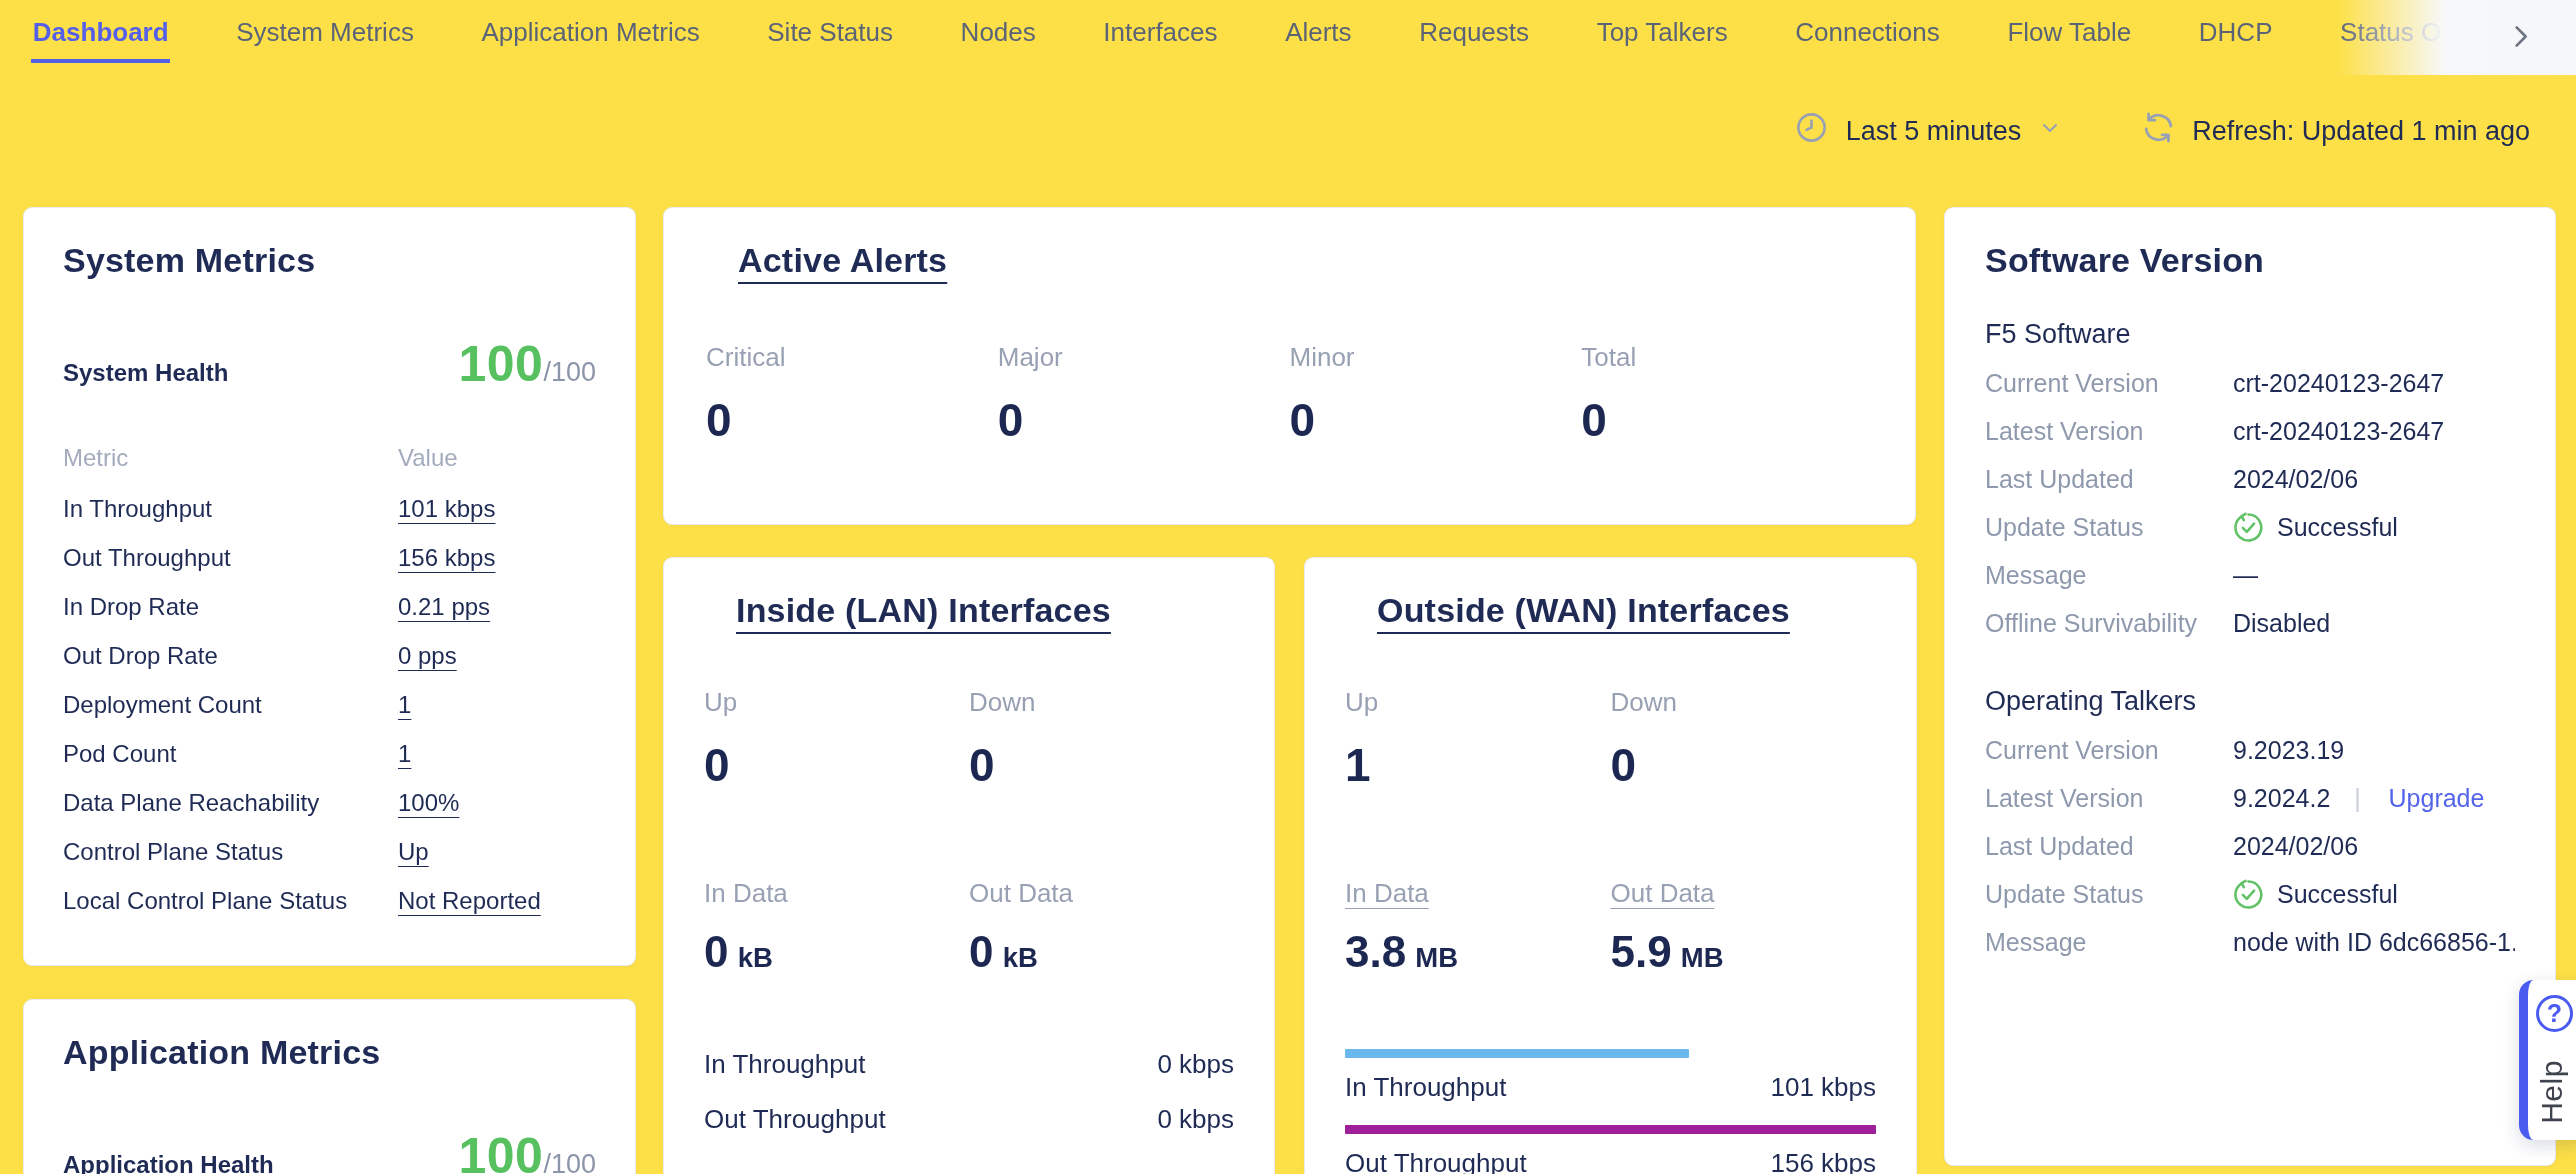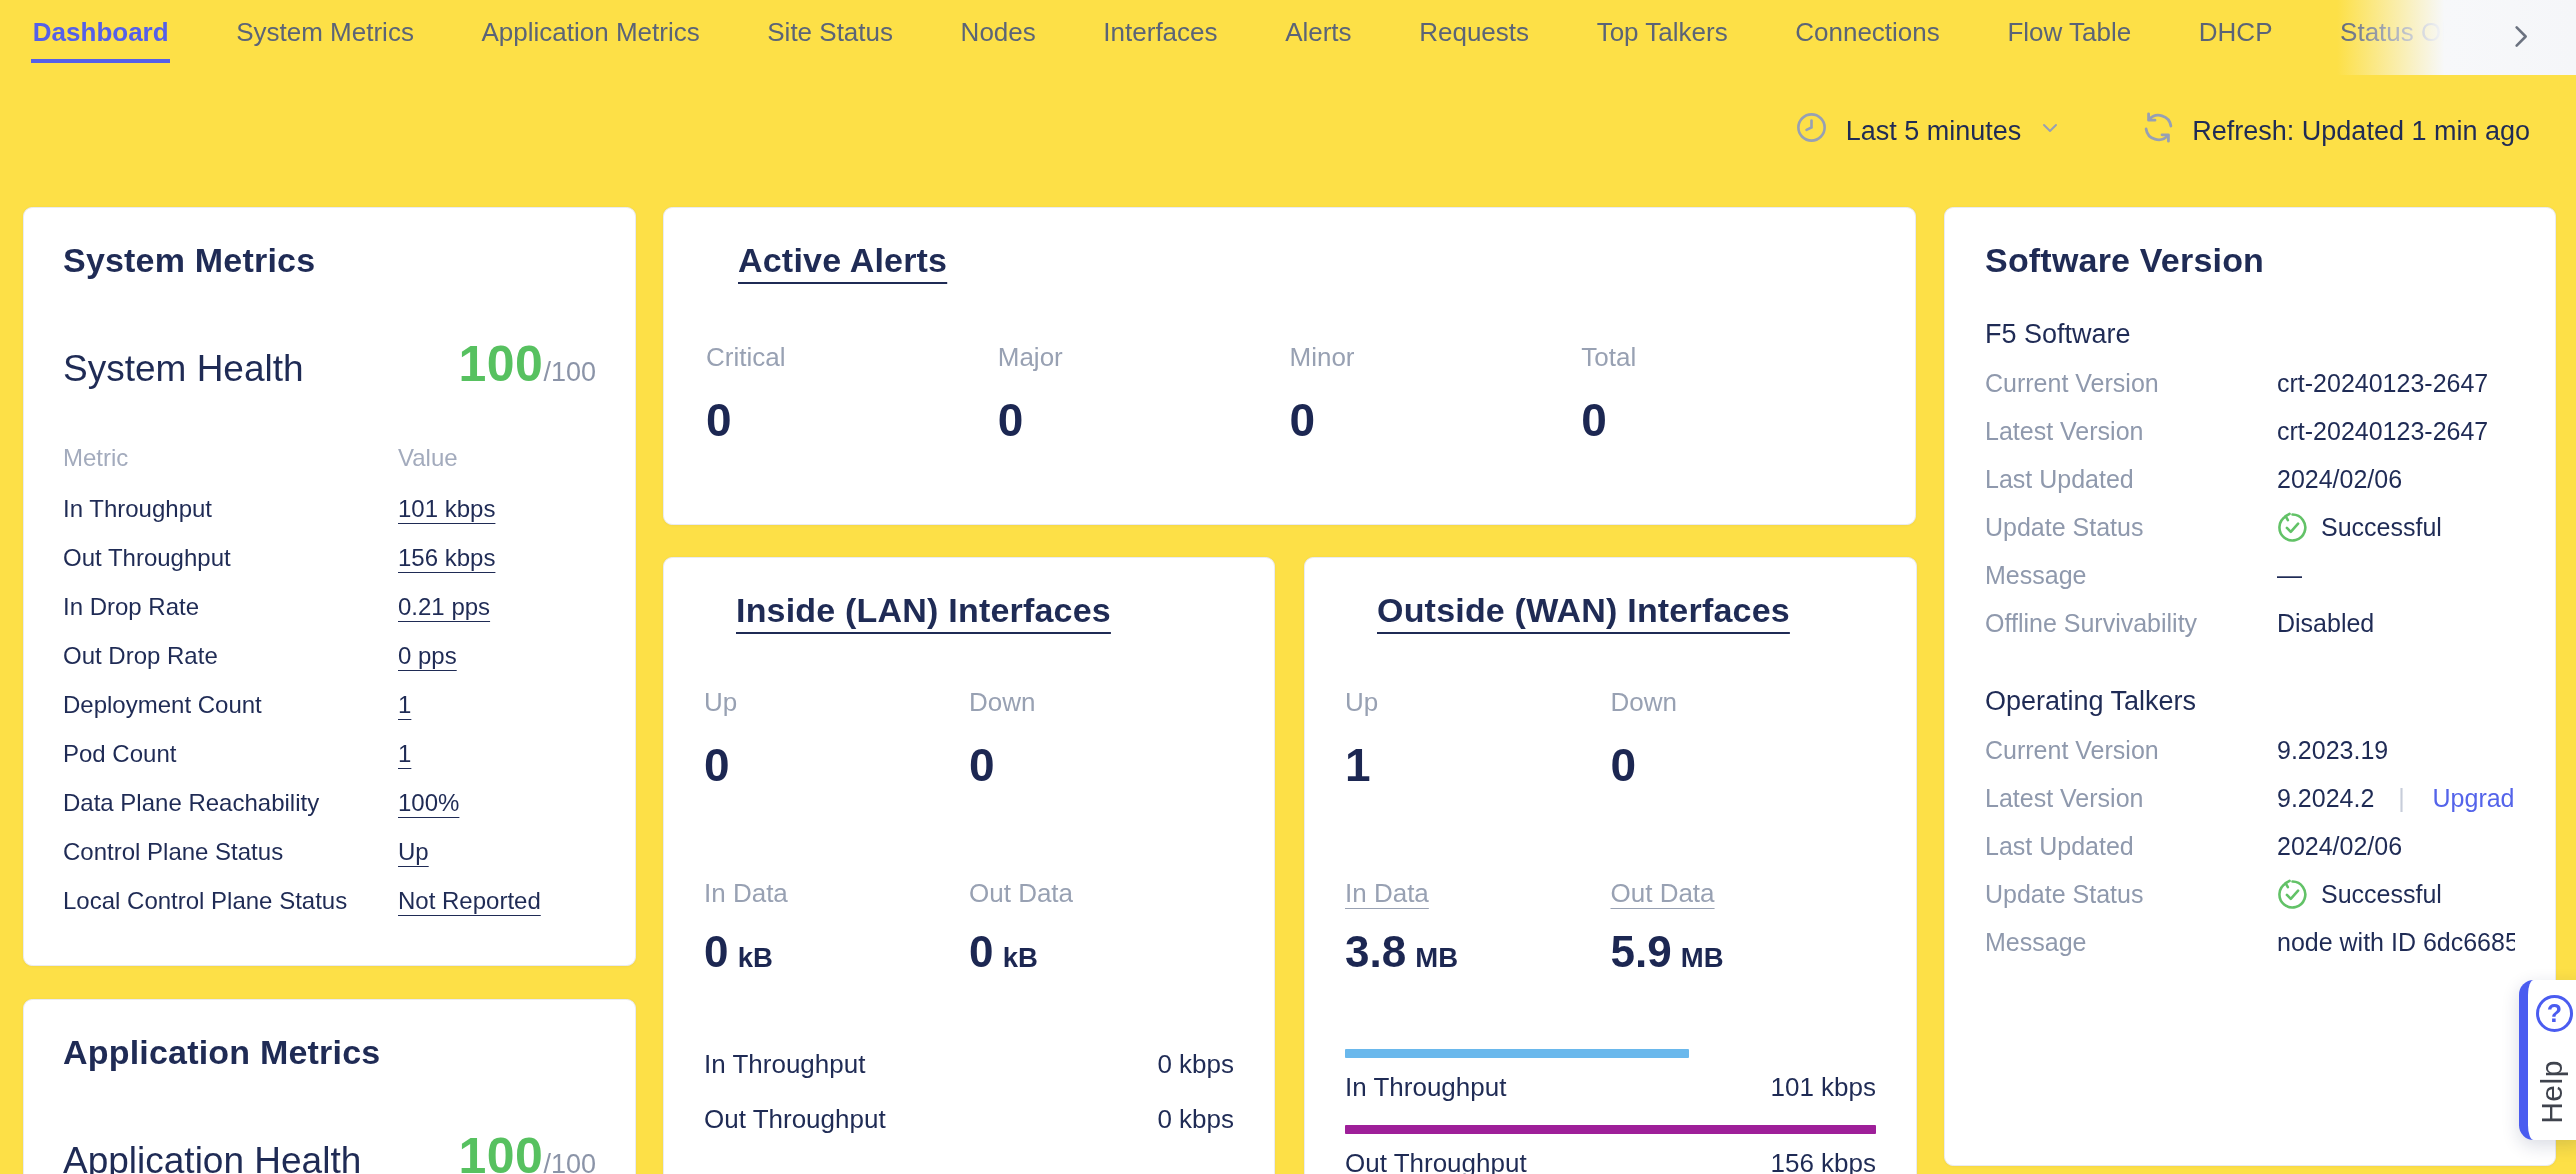--- a/index.html
+++ b/index.html
@@ -42,21 +42,21 @@
   #card-alerts { left:663px; top:207px; width:1253px; height:318px;  padding:33px 42px; }
   #card-lan    { left:663px; top:557px; width:612px;  height:651px;  padding:33px 40px; }
   #card-wan    { left:1304px;top:557px; width:613px;  height:651px;  padding:33px 40px; }
   #card-sw     { left:1944px;top:207px; width:612px;  height:959px; padding:33px 40px; }
 
   .card-title { font-size:34px; font-weight:600; color:#1f2b55; letter-spacing:0.2px; width:max-content; }
   .card-title.link { text-decoration:underline; text-underline-offset:10px; text-decoration-thickness:2.3px; cursor:pointer;margin-left:32px; }
 
   
   .health-row { display:flex; justify-content:space-between; align-items:baseline; margin-top:55px; }
-  .health-label { font-size:37px; }
+  .health-label { font-size:24px;font-weight:bold; }
   .health-value { font-size:50px; font-weight:700; color:#57c160; letter-spacing:0.5px;text-align:right; }
   .health-suffix { font-size:27px; color:#8b94a8; font-weight:400; }
 
   
   .sm-table { margin-top:51px; font-size:24px; }
   .sm-head { display:grid; grid-template-columns:335px 1fr; color:#a3abbd; margin-bottom:12px; }
   .sm-row  { display:grid; grid-template-columns:335px 1fr; line-height:49px; align-items:center; }
   .u { text-decoration:underline; text-underline-offset:6.4px; text-decoration-thickness:1.4px; }
   .sm-value { cursor:pointer; width:max-content; }
 
@@ -74,21 +74,21 @@
   .data-unit { font-size:27.5px; margin-left:9.2px; }
   .thr-list { margin-top:72px; }
   .thr-row { display:flex; justify-content:space-between; font-size:26px; color:#1f2b55; }
   .thr-row + .thr-row { margin-top:24px; }
   .thr-bar { height:9.2px; margin:22px 0 13.8px; border-radius:0.9px; }
   .thr-bar + .thr-row { margin-top:0; }
 
   
   .sw-section-heading { font-size:27px; color:#1f2b55; font-weight:500; margin-top:39px; }
   .sw-rows { margin-top:9.2px; }
-  .sw-row { display:grid; grid-template-columns:248px 1fr; font-size:25px; line-height:48px; align-items:center;gap:44px; }
+  .sw-row { display:grid; grid-template-columns:248px 1fr; font-size:25px; line-height:48px; align-items:center; }
   .sw-label { color:#8f99ad; }
   .sw-value { color:#1f2b55; white-space:nowrap; overflow:hidden; display:flex; align-items:center; gap:13px; }
   .sw-divider { color:#c7cdda; margin:0 14.7px 0 11px; font-weight:300; }
   .sw-action { color:#5464ea; cursor:pointer; }
   .status-icon { width:31px; height:31px; flex:0 0 auto; }
 
   
   .help-tab {
     position:absolute; right:-7.3px; top:980px; width:64px; height:160px; background:#fff;
     border-left:9.2px solid #4a5cf0; border-radius:14.7px 0 0 14.7px;

